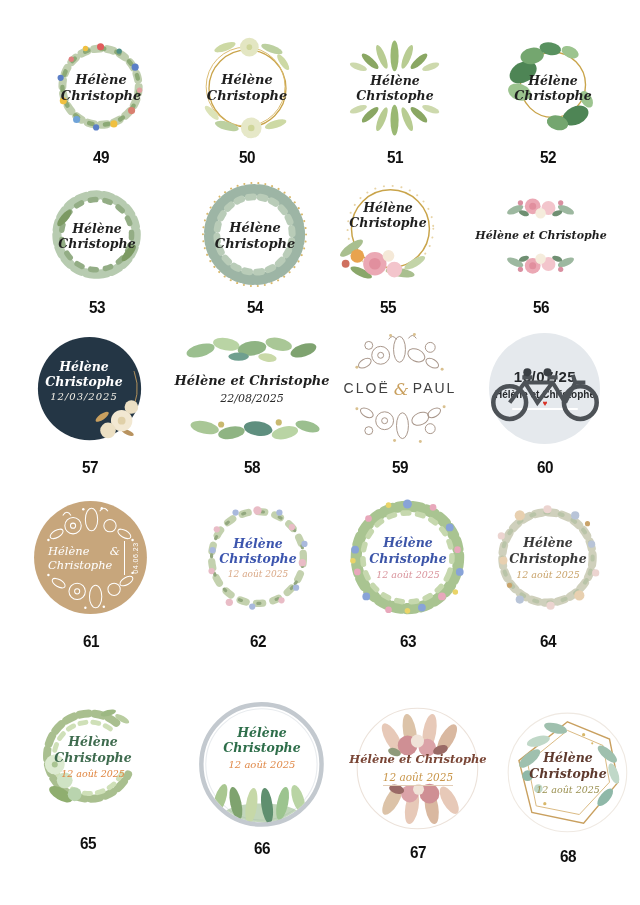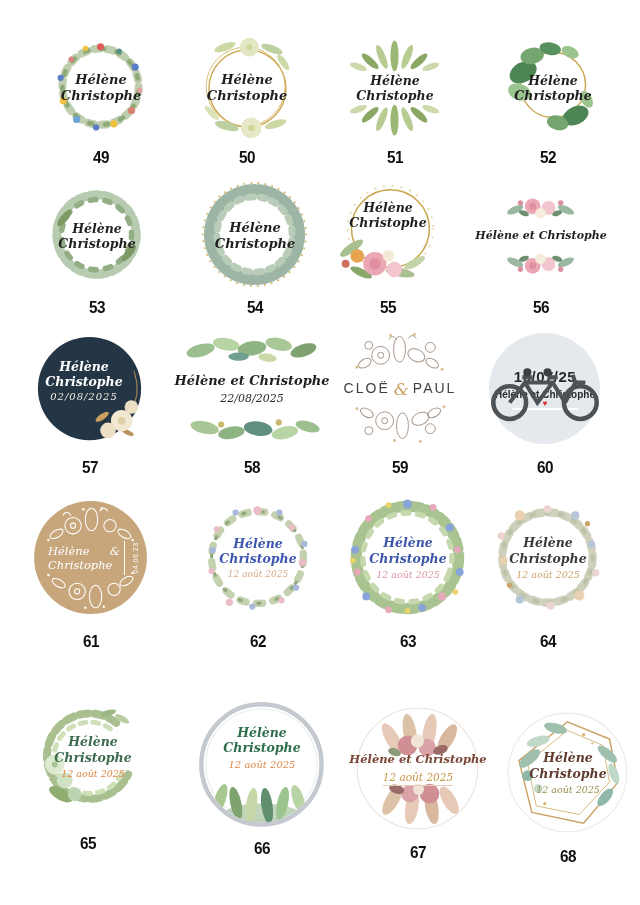--- a/index.html
+++ b/index.html
@@ -261,21 +261,21 @@
           <ellipse cx="70" cy="86" rx="8" ry="3" fill="#c9a05f" transform="rotate(-35 70 86)"></ellipse>
           <ellipse cx="96" cy="102" rx="7" ry="2.5" fill="#b8935f" transform="rotate(25 96 102)"></ellipse>
           <circle cx="90" cy="90" r="11" fill="#f2e8d2"></circle>
               <circle cx="76" cy="100" r="8" fill="#ece0c4"></circle>
           <circle cx="100" cy="76" r="7" fill="#ece0c4"></circle>
               <circle cx="90" cy="90" r="4" fill="#e0d0a8"></circle>
         </svg>
         <div class="label lab57">
           <div class="nm f12">Hélène</div>
           <div class="nm f12">Christophe</div>
-          <div class="dt">02/08/2025</div>
+          <div class="dt">12/03/2025</div>
         </div>
       </div>
         </div>
       <div class="num">57</div>
     </div>
 
     <div class="cell" style="transform:translateX(3px)">
       <div class="slot h126">
           <div class="art" style="width:144px;height:120px">
         <svg viewBox="0 0 140 115">

